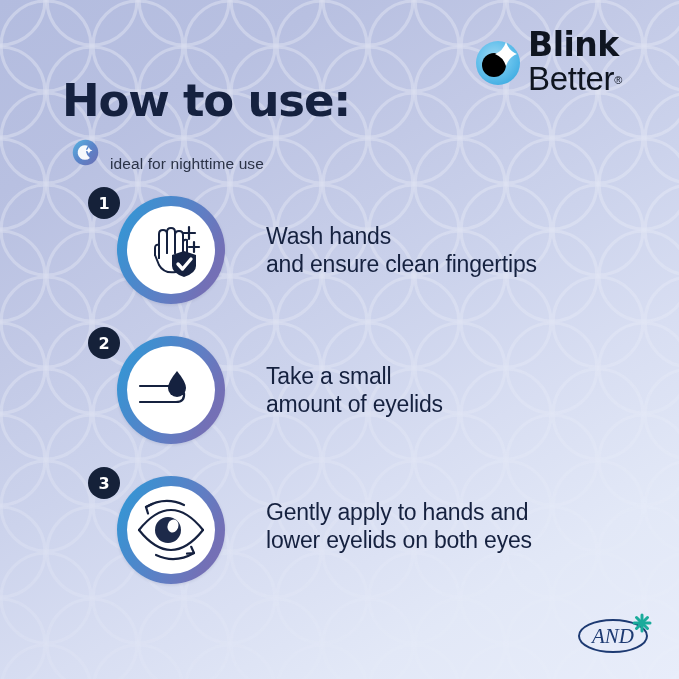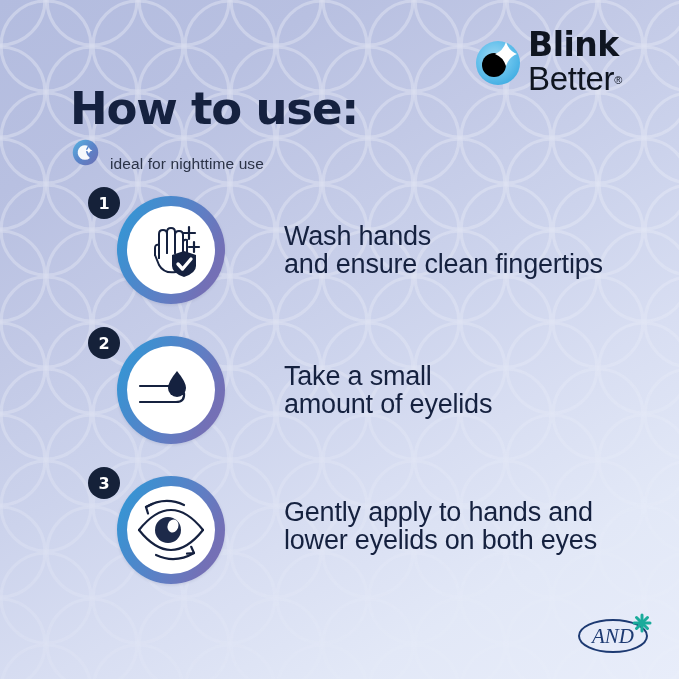--- a/index.html
+++ b/index.html
@@ -82,21 +82,21 @@
   
   .title {
     position: absolute;
     left: 62px;
     top: 74px;
     font-family: "DejaVu Sans", sans-serif;
     font-weight: 700;
     font-size: 45px;
     letter-spacing: -1.2px;
     color: #15213f;
-    margin: 8px;
+    margin: 0;
   }
   .subtitle-row {
     position: absolute;
     left: 72px;
     top: 131px;
     display: flex;
     align-items: center;
     gap: 11px;
   }
   .moon-badge {
@@ -156,24 +156,24 @@
     display: flex;
     align-items: center;
     justify-content: center;
     font-family: "DejaVu Sans", sans-serif;
     font-weight: 700;
     font-size: 16px;
     z-index: 4;
   }
   .step-text {
     position: absolute;
-    left: 284px;
+    left: 266px;
     top: 26px;
     font-family: "Liberation Sans", sans-serif;
-    font-size: 27px;
+    font-size: 23px;
     line-height: 28px;
     color: #15213f;
     letter-spacing: -0.2px;
     white-space: pre-line;
   }
   .step-3 .step-text { top: 22px; }
   
   .and-logo {
     position: absolute;
     right: 22px;

